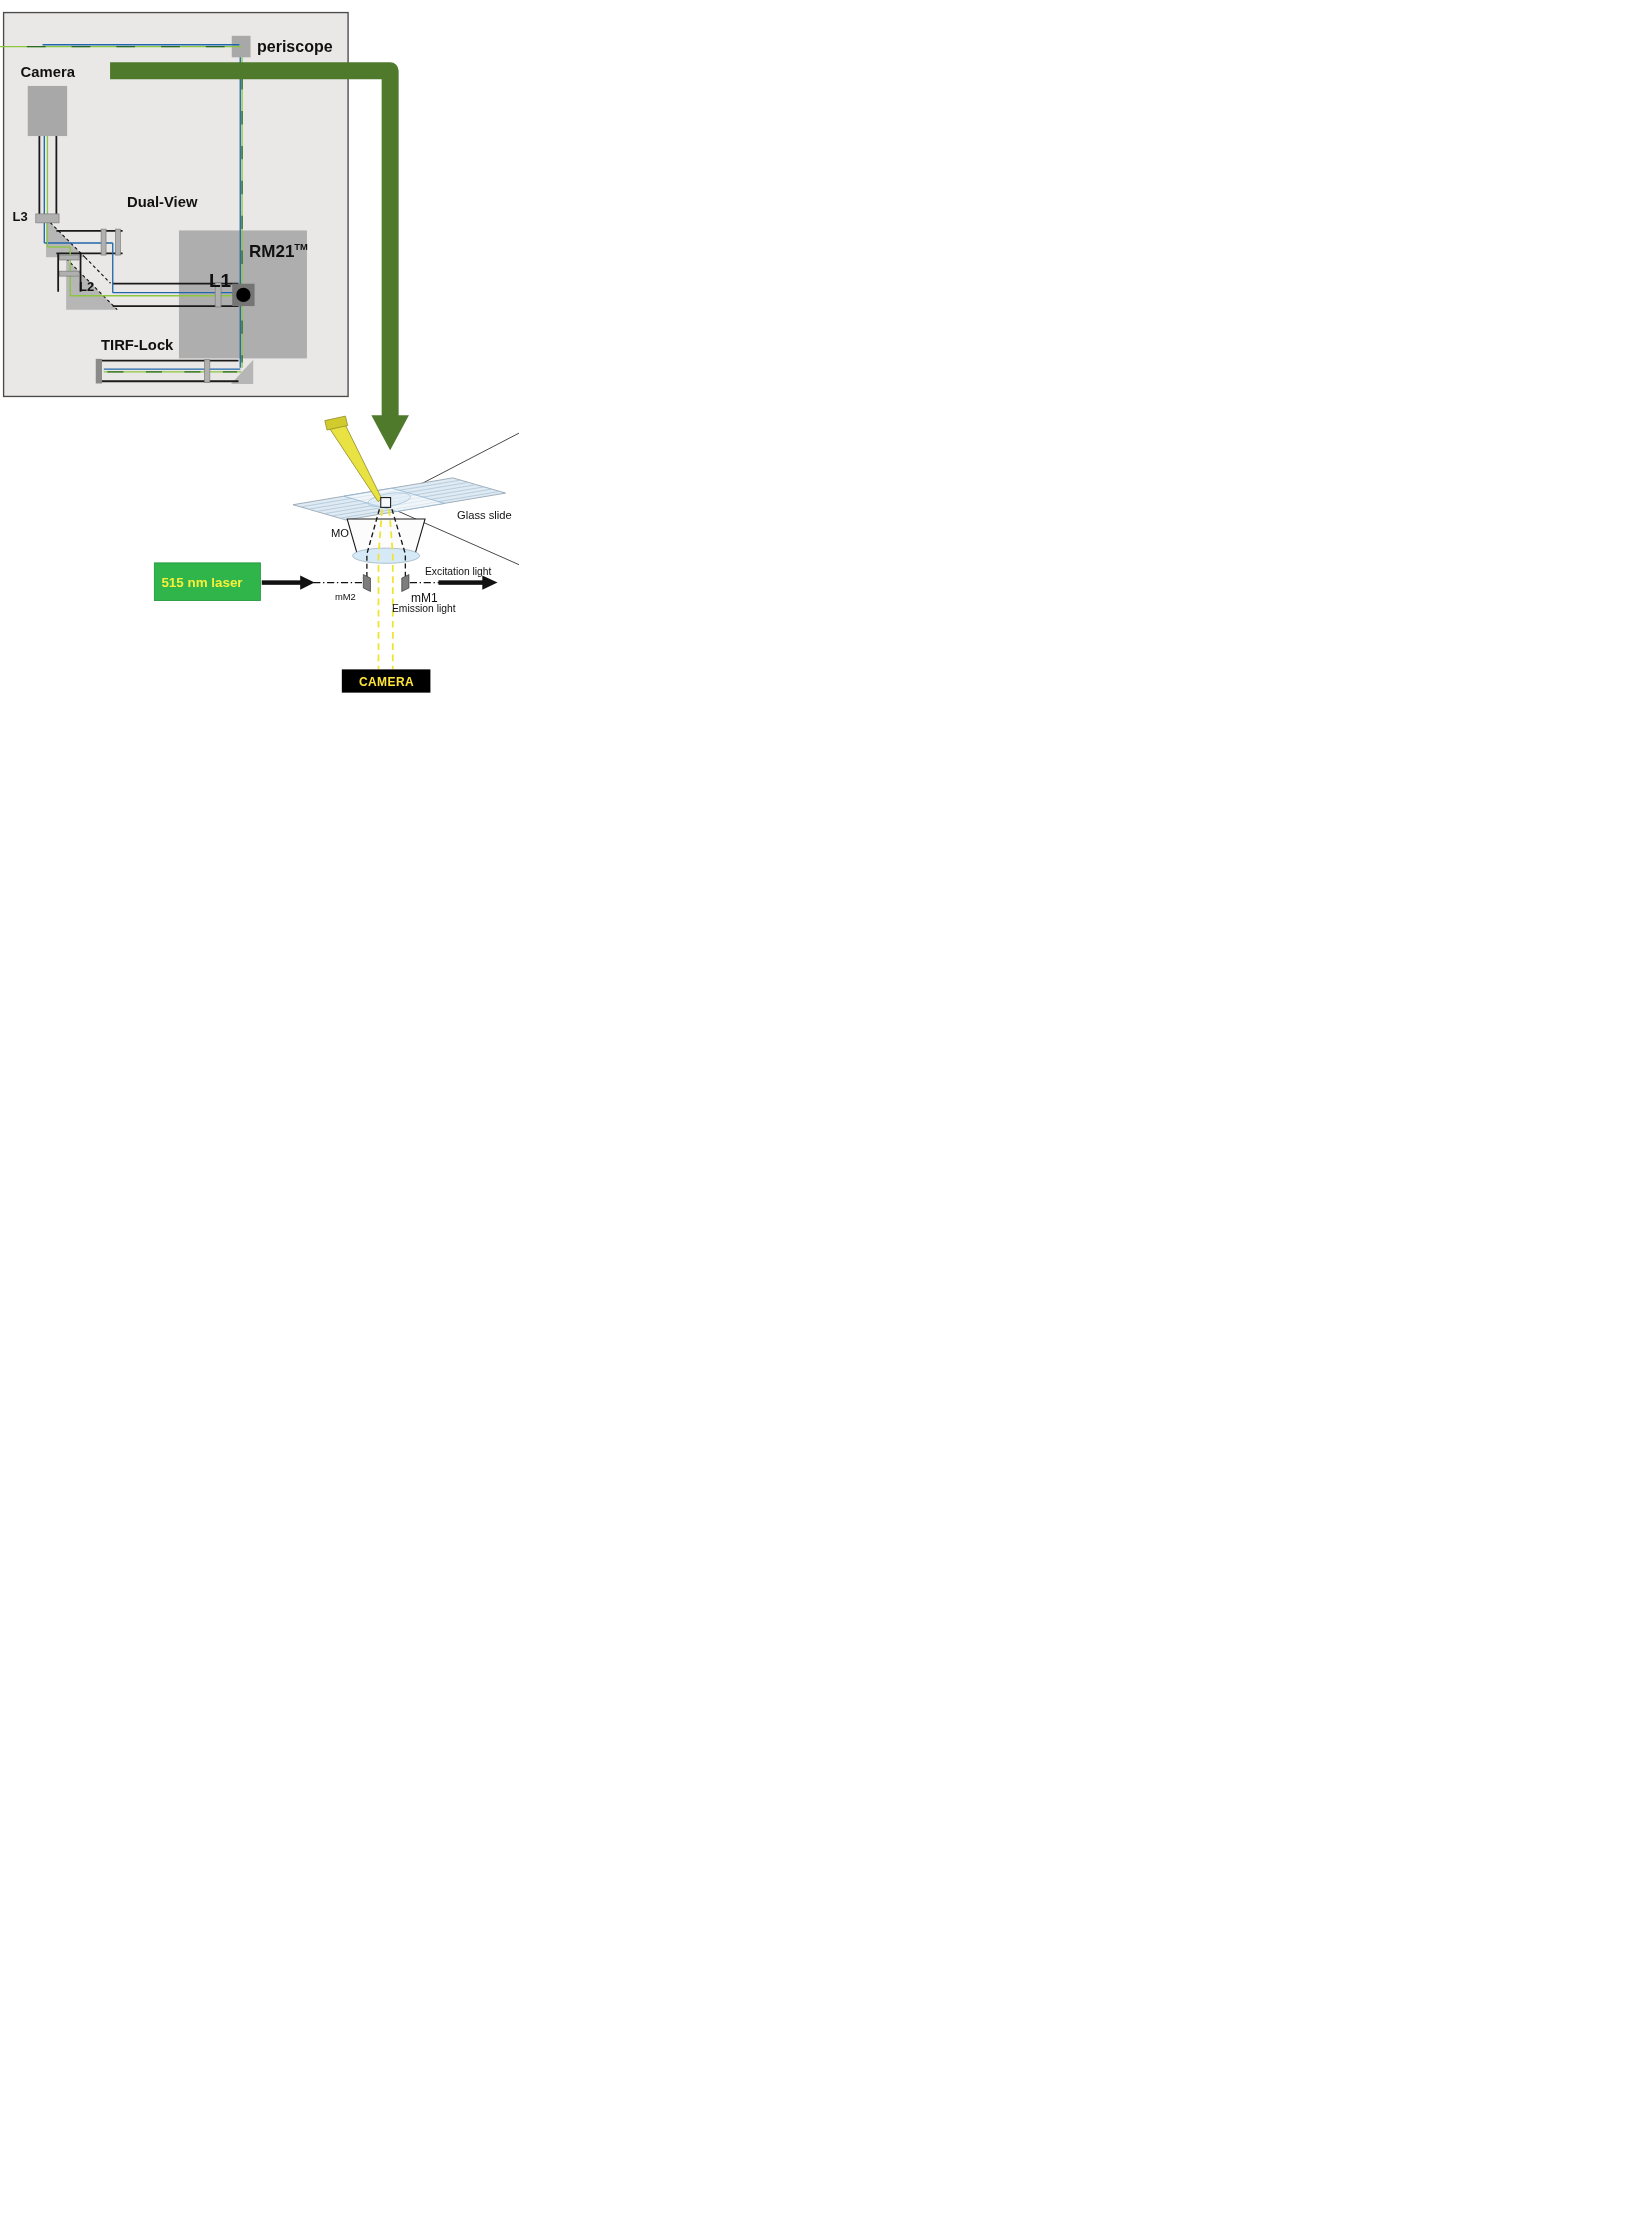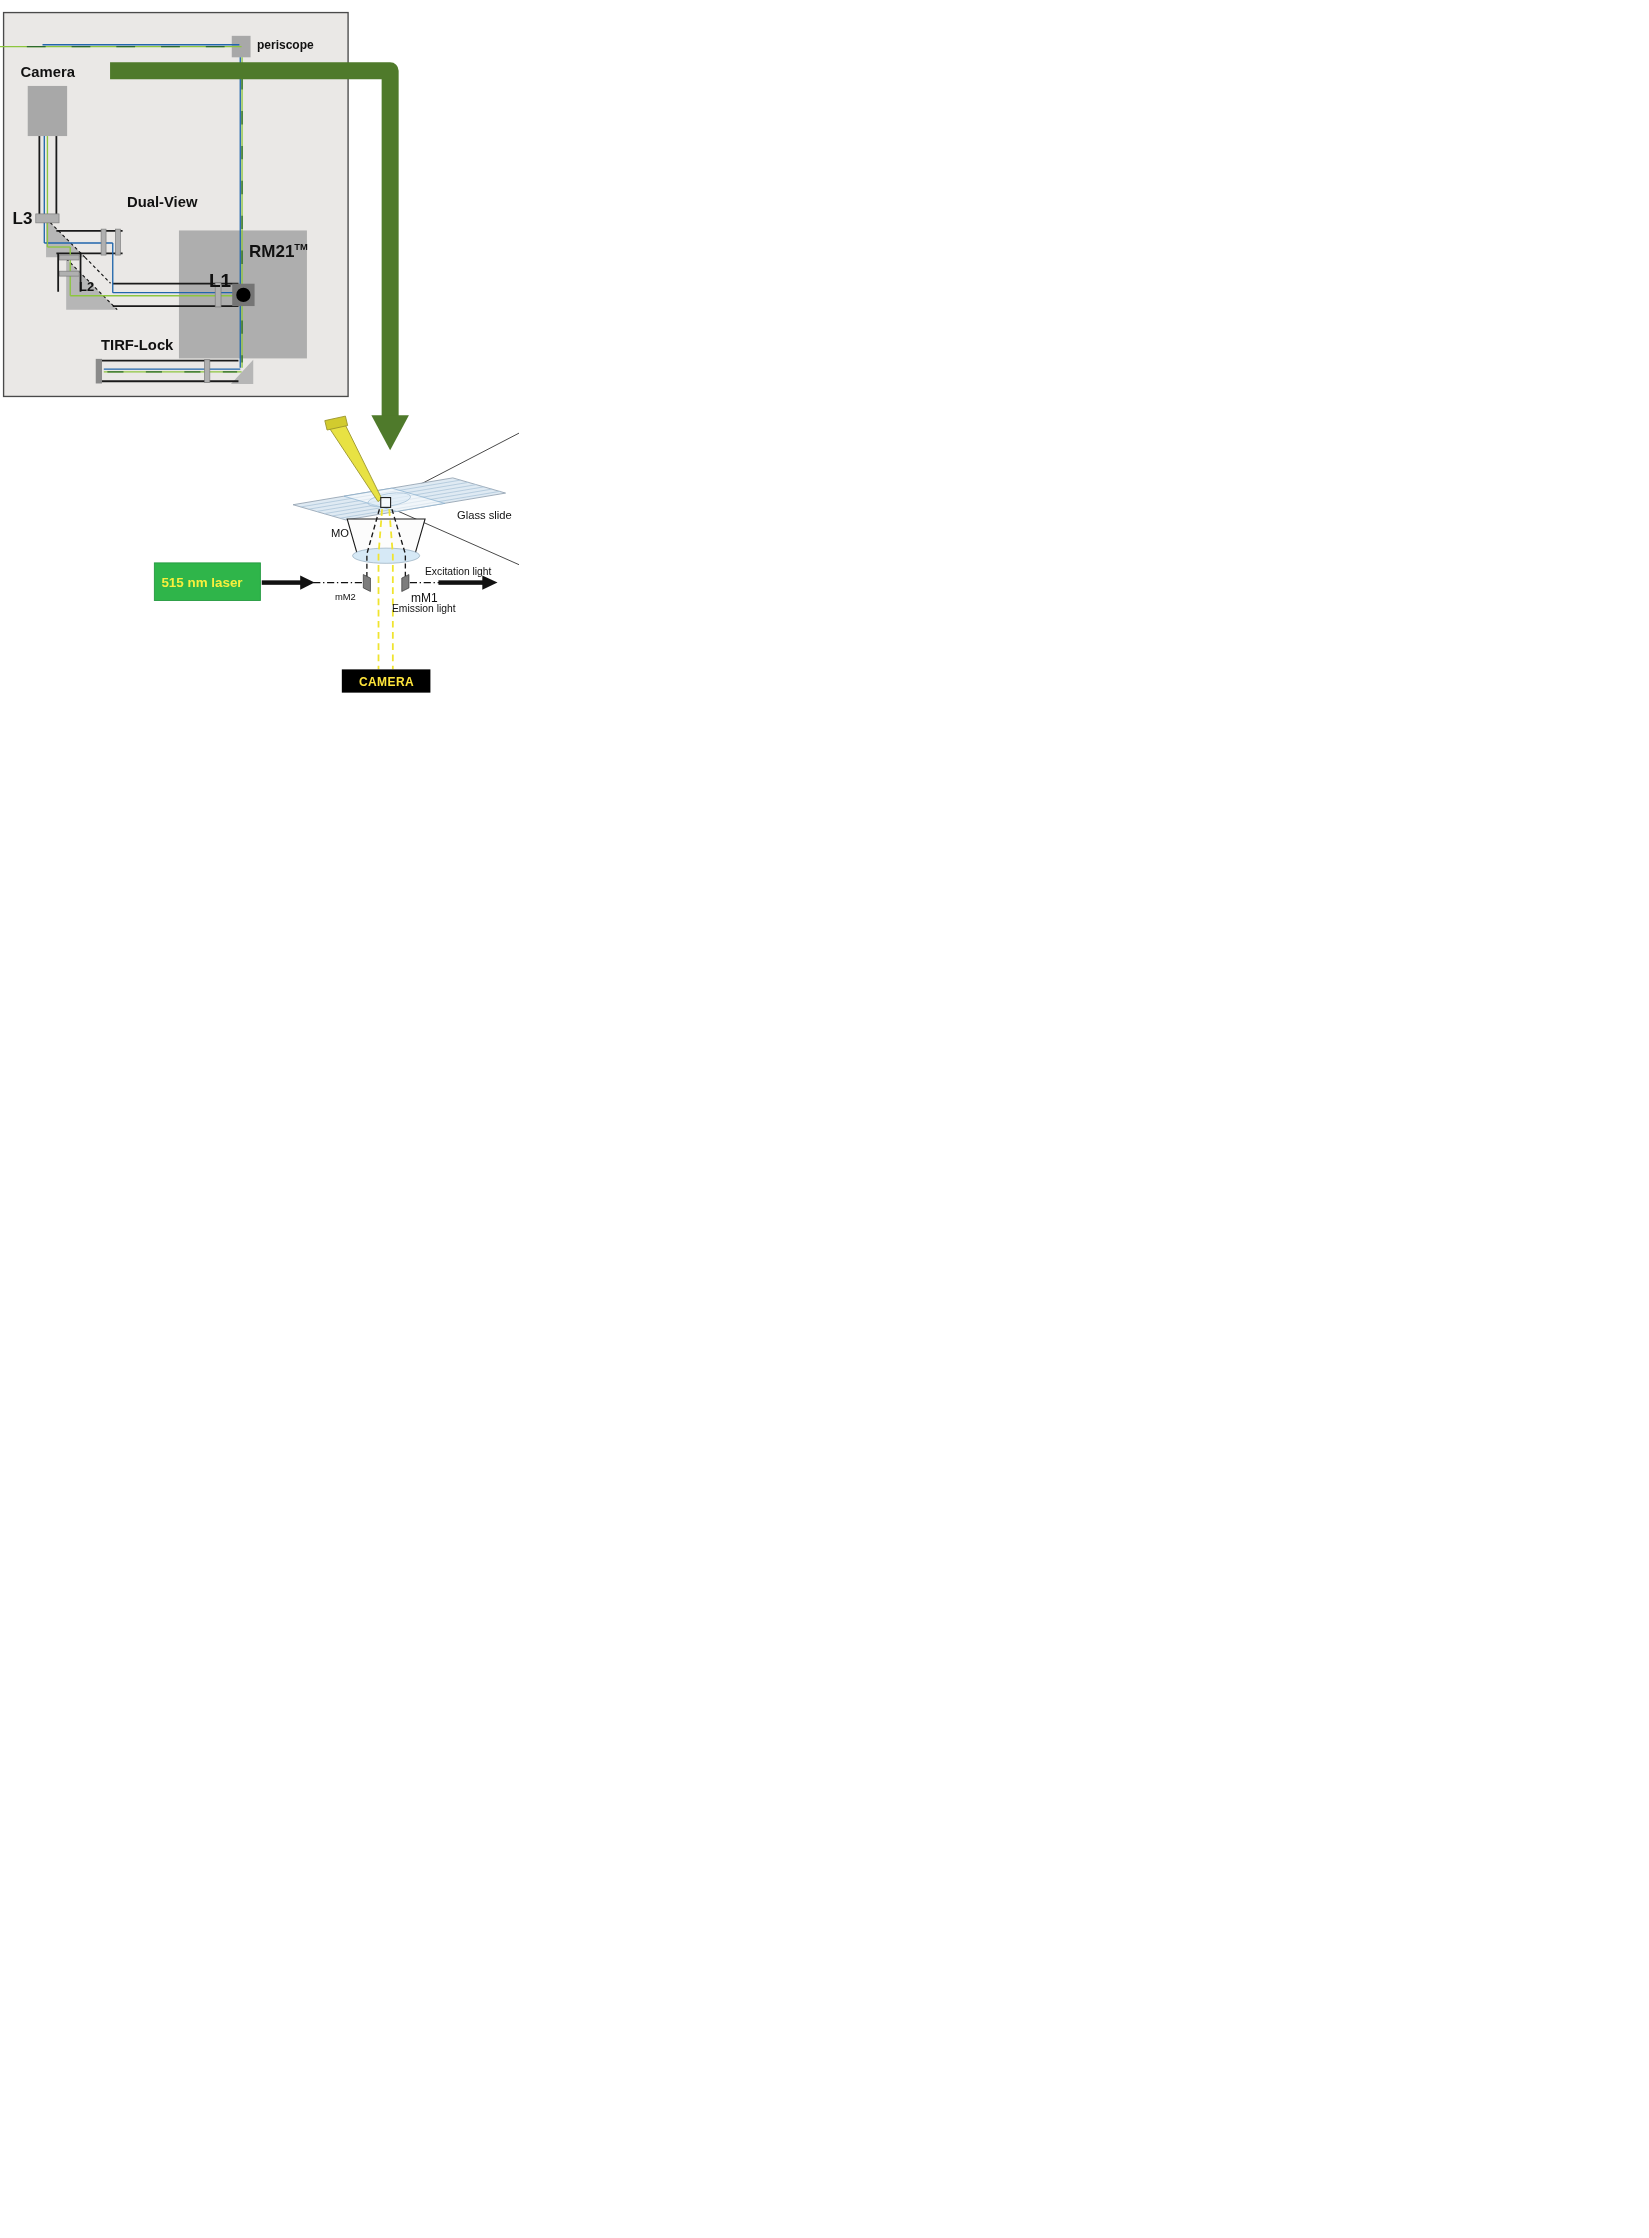--- a/index.html
+++ b/index.html
@@ -161,24 +161,24 @@
     <polygon points="671,1286 703,1302 671,1318" fill="#111"></polygon>
 
     <rect x="980" y="1297" width="100" height="10" fill="#111"></rect>
     <polygon points="1078,1286 1112,1302 1078,1318" fill="#111"></polygon>
 
     <rect x="345" y="1258" width="237" height="84" fill="#2fb54a" stroke="#249940" stroke-width="2"></rect>
 
     <rect x="764" y="1496" width="198" height="52" fill="#000000"></rect>
   </svg>
 
-  <div class="label" style="left:257px;top:39px;font-size:12px;">periscope</div>
+  <div class="label" style="left:257px;top:39px;font-size:16px;">periscope</div>
   <div class="label" style="left:20.6px;top:65px;font-size:14.8px;">Camera</div>
   <div class="label" style="left:88px;top:195px;font-size:14.8px;margin-left:39px;">Dual-View</div>
-  <div class="label" style="left:12.5px;top:210px;font-size:17px;">L3</div>
+  <div class="label" style="left:12.5px;top:210px;font-size:13px;">L3</div>
   <div class="label" style="left:79px;top:243px;font-size:13px;margin-top:37px;">L2</div>
   <div class="label" style="left:209px;top:271px;font-size:19px;text-align:right;">L1</div>
   <div class="label" style="left:249px;top:243px;font-size:17px;"><span>RM21</span><sup>TM</sup></div>
   <div class="label" style="left:101px;top:338px;font-size:14.8px;">TIRF-Lock</div>
 
   <div class="label plain" style="left:457px;top:510px;font-size:11.2px;">Glass slide</div>
   <div class="label plain" style="left:331px;top:528px;font-size:11.2px;">MO</div>
   <div class="label plain" style="left:425px;top:567px;font-size:10.3px;">Excitation light</div>
   <div class="label plain" style="left:335px;top:592px;font-size:9.4px;">mM2</div>
   <div class="label plain" style="left:411px;top:592px;font-size:12px;">mM1</div>

